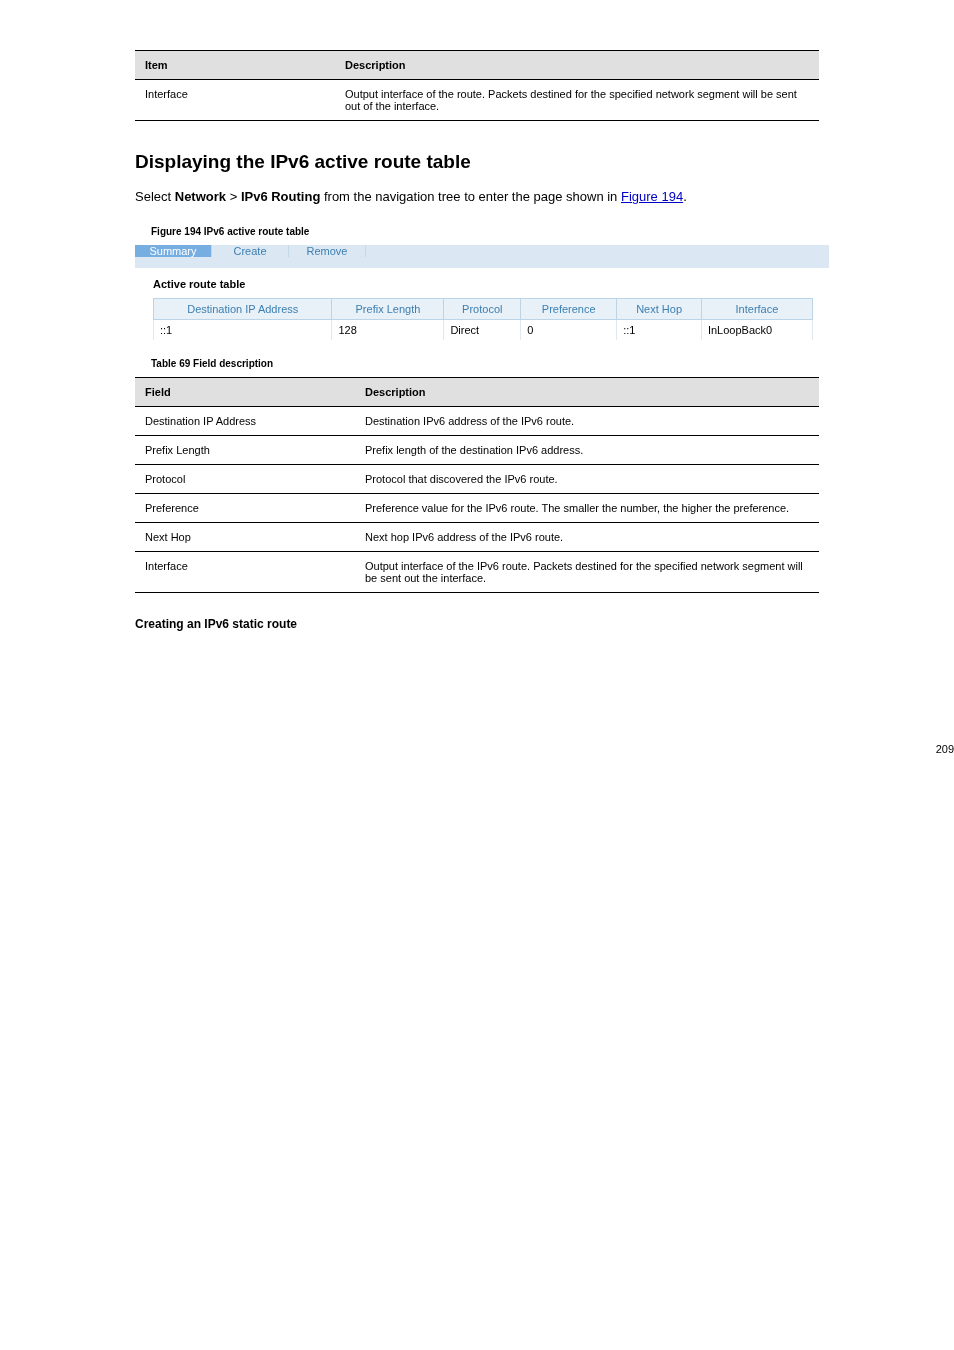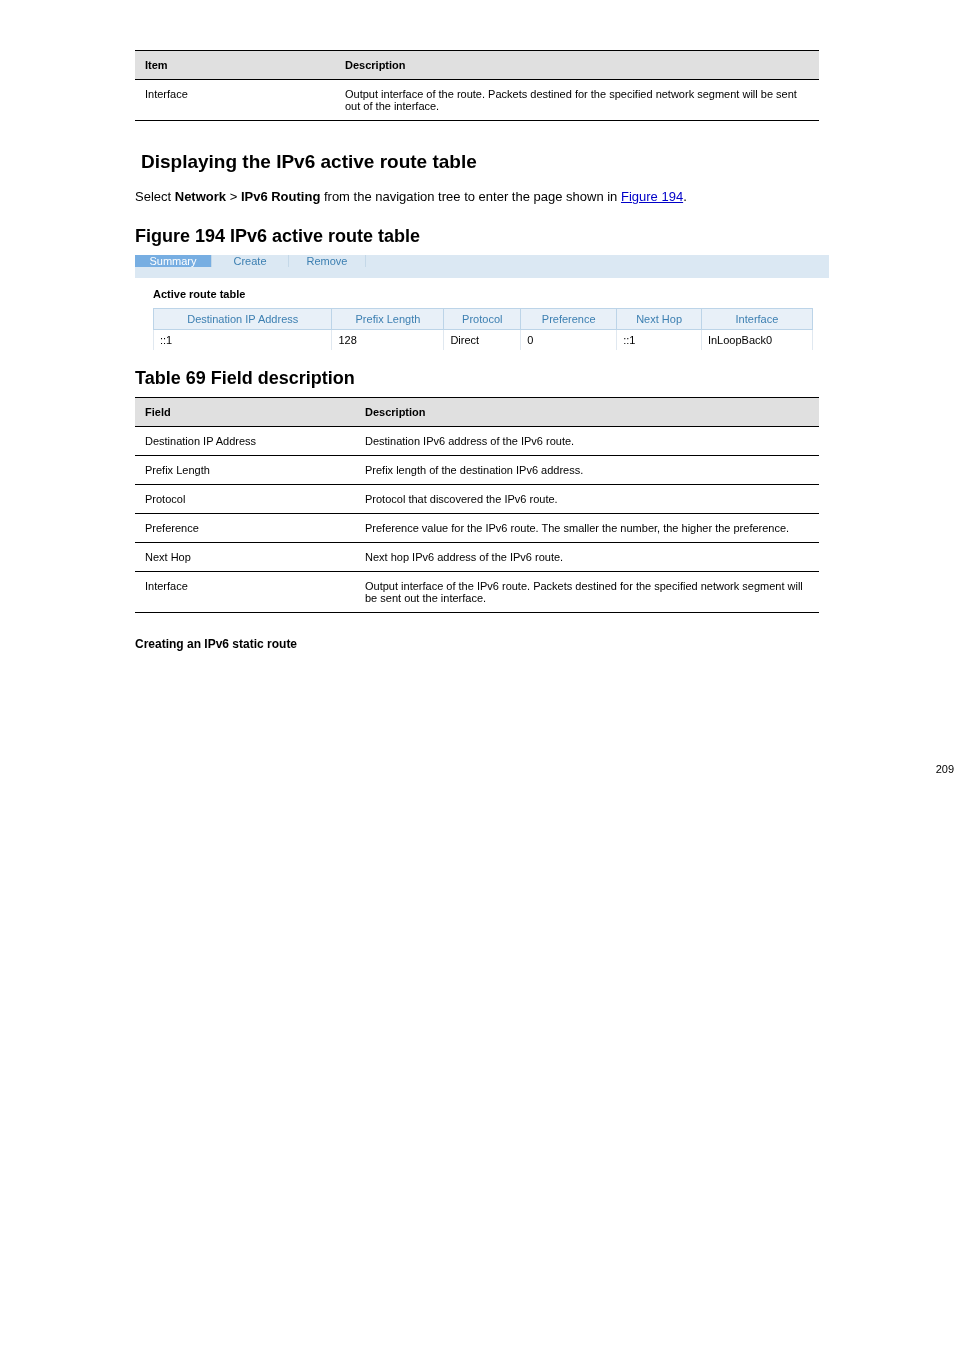--- a/index.html
+++ b/index.html
@@ -31,39 +31,39 @@
     text-align: left;
     vertical-align: top;
   }
   table.simple th {
     background: #e0e0e0;
     font-weight: bold;
   }
   h1 {
     font-size: 19px;
     font-weight: bold;
-    margin: 30px 0 14px 6px;
+    margin: 30px 0 14px 0;
   }
   h2 {
     font-size: 12px;
     font-weight: bold;
     margin: 24px 0 22px 0;
   }
   p {
     font-size: 13px;
     line-height: 1.6;
     margin: 8px 0;
   }
   a.link {
     color: #0000c8;
     text-decoration: underline;
   }
   .fig-label {
-    font-size: 18px;
-    margin: 18px 0 8px 0;
+    font-size: 10px;
+    margin: 18px 0 8px 16px;
   }
 
   
   .fig-box {
     border: 0;
     width: 694px;
     margin-bottom: 8px;
   }
   .tabs-row {
     display: flex;

